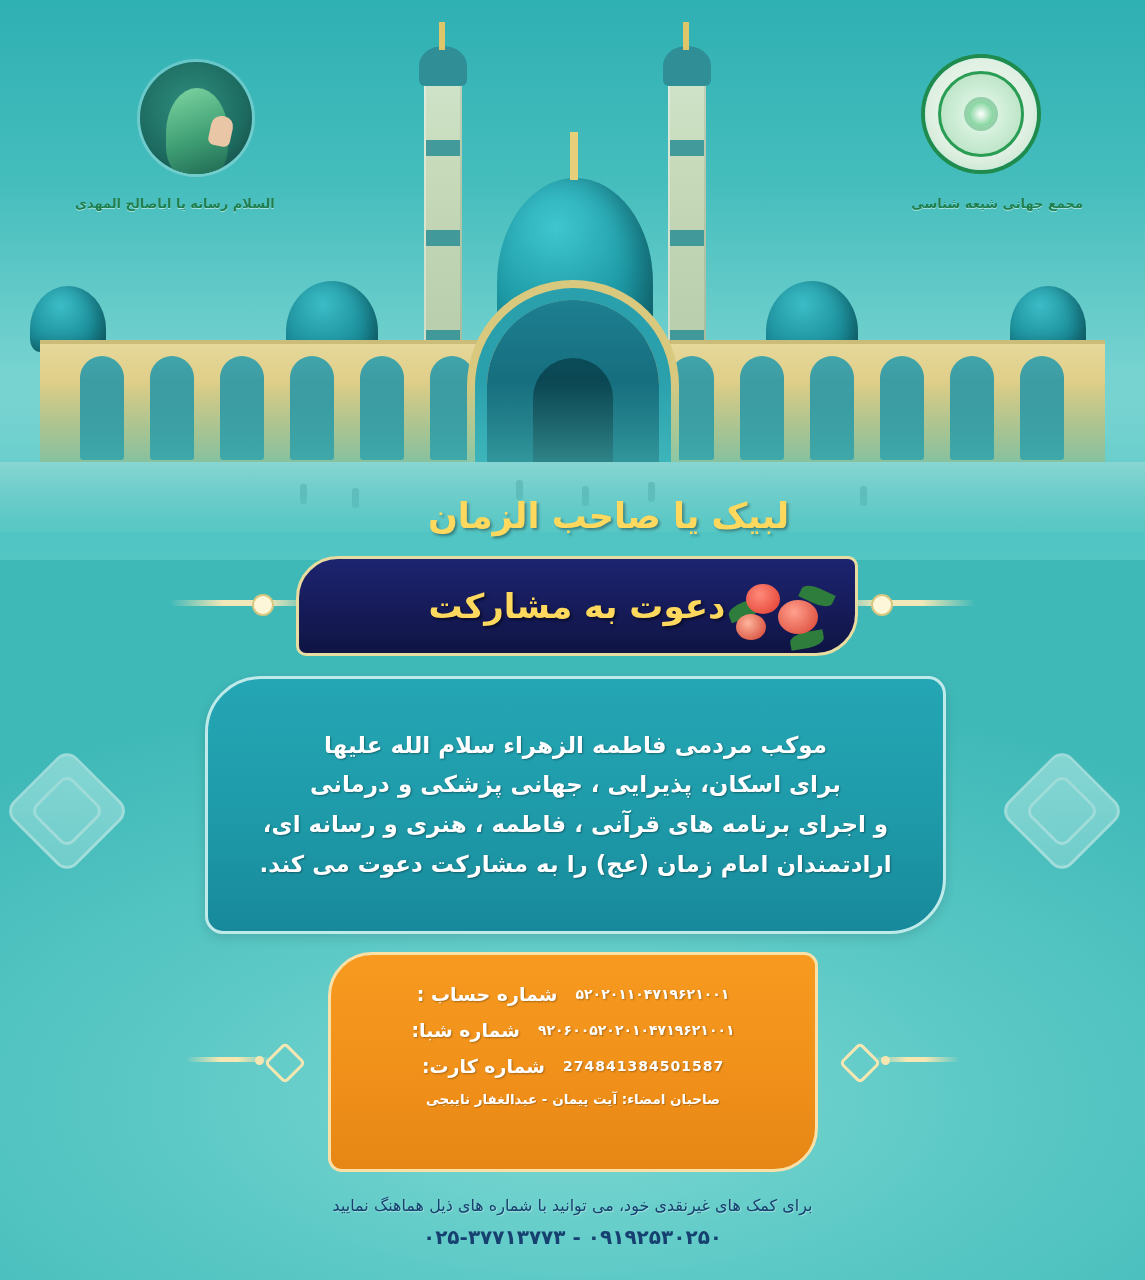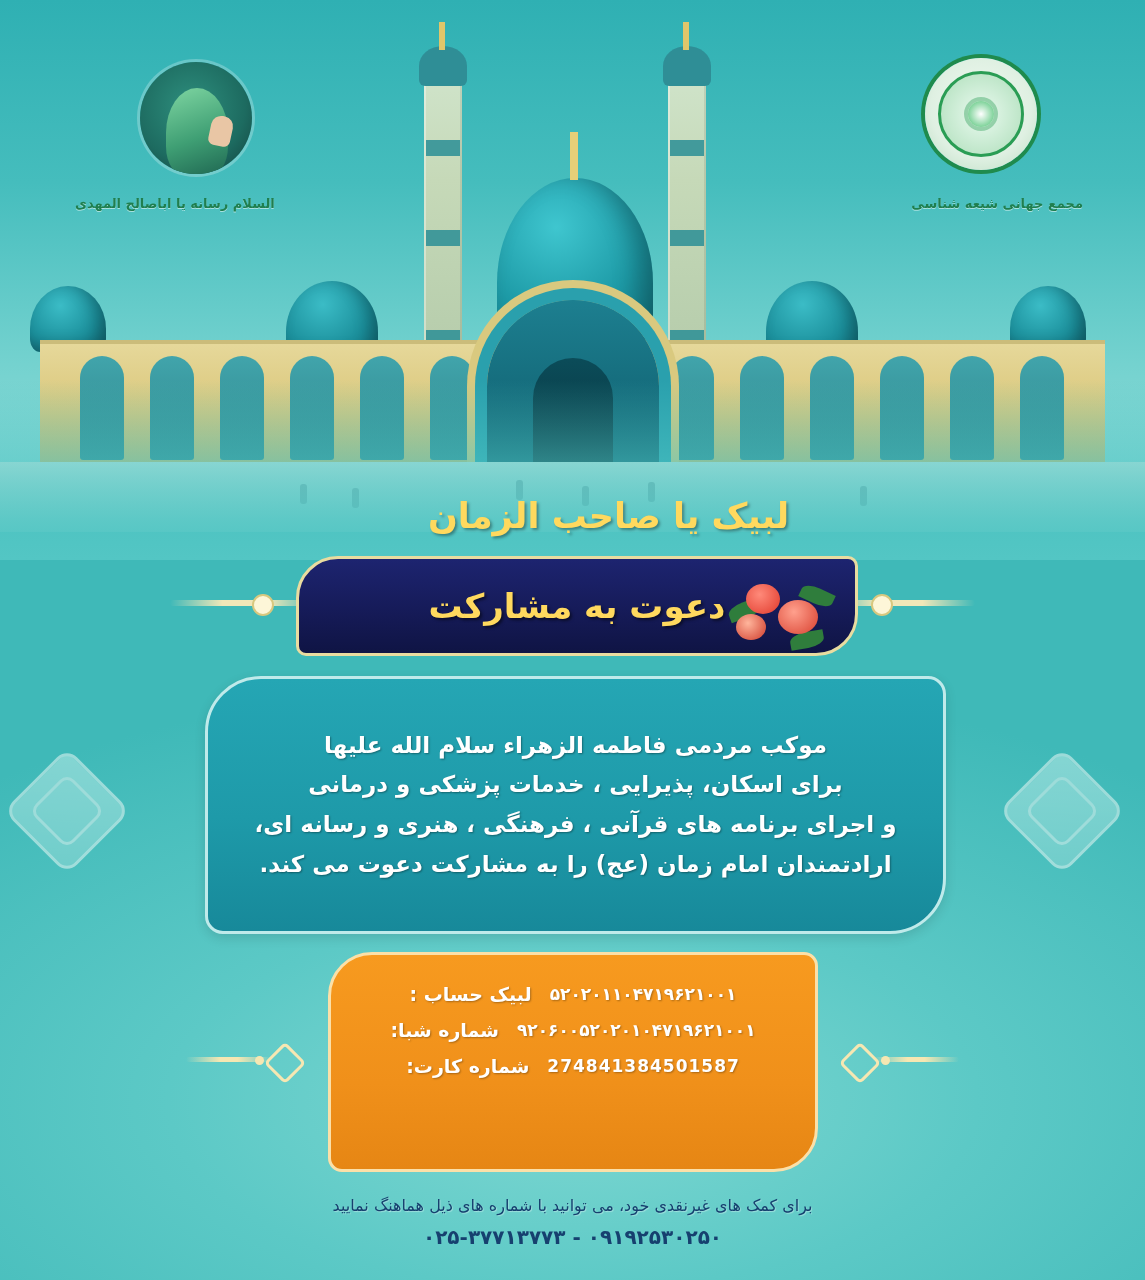--- a/index.html
+++ b/index.html
@@ -170,21 +170,21 @@
   
   .bankbox{
     position:absolute;left:328px;top:952px;width:490px;height:220px;
     background:linear-gradient(180deg,#f79a1f 0%,#f0901a 60%,#e68614 100%);
     border:3px solid #fbe0a8;
     border-radius:44px 14px 44px 14px;
     padding:18px 22px 10px;box-sizing:border-box;
   }
   .bank-row{display:flex;align-items:center;justify-content:center;gap:18px;margin:10px 0 14px;}
   .bank-label{color:#ffffff;font-weight:bold;font-size:19px;text-shadow:1px 1px 2px rgba(0,0,0,.3);white-space:nowrap;}
-  .bank-value{color:#ffffff;font-weight:bold;font-size:17px;letter-spacing:1px;text-shadow:1px 1px 2px rgba(0,0,0,.3);}
+  .bank-value{color:#ffffff;font-weight:bold;font-size:14px;letter-spacing:1px;text-shadow:1px 1px 2px rgba(0,0,0,.3);}
   .sign{color:#ffffff;font-size:13.5px;font-weight:bold;text-align:center;margin-top:10px;text-shadow:1px 1px 1px rgba(0,0,0,.25);}
   .bankorn{position:absolute;top:1030px;width:120px;height:60px;}
   .bankorn.l{left:186px;} .bankorn.r{right:186px;}
   .bankorn .bar{position:absolute;top:27px;width:86px;height:5px;border-radius:3px;
     background:linear-gradient(90deg,rgba(255,255,255,0),#f6e7b2 40%,#f6e7b2 60%,rgba(255,255,255,0));}
   .bankorn.l .bar{left:0;} .bankorn.r .bar{right:0;}
   .bankorn .dia{position:absolute;top:18px;width:24px;height:24px;transform:rotate(45deg);
     border:3px solid #f6e7b2;border-radius:5px;}
   .bankorn.l .dia{right:6px;} .bankorn.r .dia{left:6px;}
   .bankorn .dot{position:absolute;top:26px;width:9px;height:9px;border-radius:50%;background:#f6e7b2;}
@@ -282,50 +282,51 @@
       <div class="d2"></div>
     </div>
   <div class="orn r">
       <div class="d"></div>
       <div class="d2"></div>
     </div>
 
   <div class="panel">
     <p>
       <span>موکب مردمی فاطمه الزهراء سلام الله علیها</span><br>
-      <span>برای اسکان، پذیرایی ، خدمات پزشکی و درمانی</span><br>
-      <span>و اجرای برنامه های قرآنی ، فرهنگی ، هنری و رسانه ای،</span><br>
+      <span>برای اسکان، پذیرایی ، جهانی پزشکی و درمانی</span><br>
+      <span>و اجرای برنامه های قرآنی ، فاطمه ، هنری و رسانه ای،</span><br>
       <span>ارادتمندان امام زمان (عج) را به مشارکت دعوت می کند.</span>
     </p>
   </div>
 
   <div class="bankorn l">
       <div class="bar"></div>
       <div class="dia"></div>
       <div class="dot"></div>
     </div>
   <div class="bankorn r">
       <div class="bar"></div>
       <div class="dia"></div>
       <div class="dot"></div>
     </div>
 
   <div class="bankbox">
     <div class="bank-row">
       <span class="bank-value">۵۲۰۲۰۱۱۰۴۷۱۹۶۲۱۰۰۱</span>
-      <span class="bank-label">لبیک حساب :</span>
+      <span class="bank-label">شماره حساب :</span>
     </div>
     <div class="bank-row">
       <span class="bank-value">۹۲۰۶۰۰۵۲۰۲۰۱۰۴۷۱۹۶۲۱۰۰۱</span>
       <span class="bank-label">شماره شبا:</span>
     </div>
     <div class="bank-row">
       <span class="bank-value">274841384501587</span>
       <span class="bank-label">شماره کارت:</span>
     </div>
+    <div class="sign">صاحبان امضاء: آیت پیمان - عبدالغفار نایبجی</div>
   </div>
 
   <div class="footer">
     <div class="f1">برای کمک های غیرنقدی خود، می توانید با شماره های ذیل هماهنگ نمایید</div>
     <div class="f2">۰۹۱۹۲۵۳۰۲۵۰   -   ۰۲۵-۳۷۷۱۳۷۷۳</div>
   </div>
 
 </div>
 
 </body></html>

